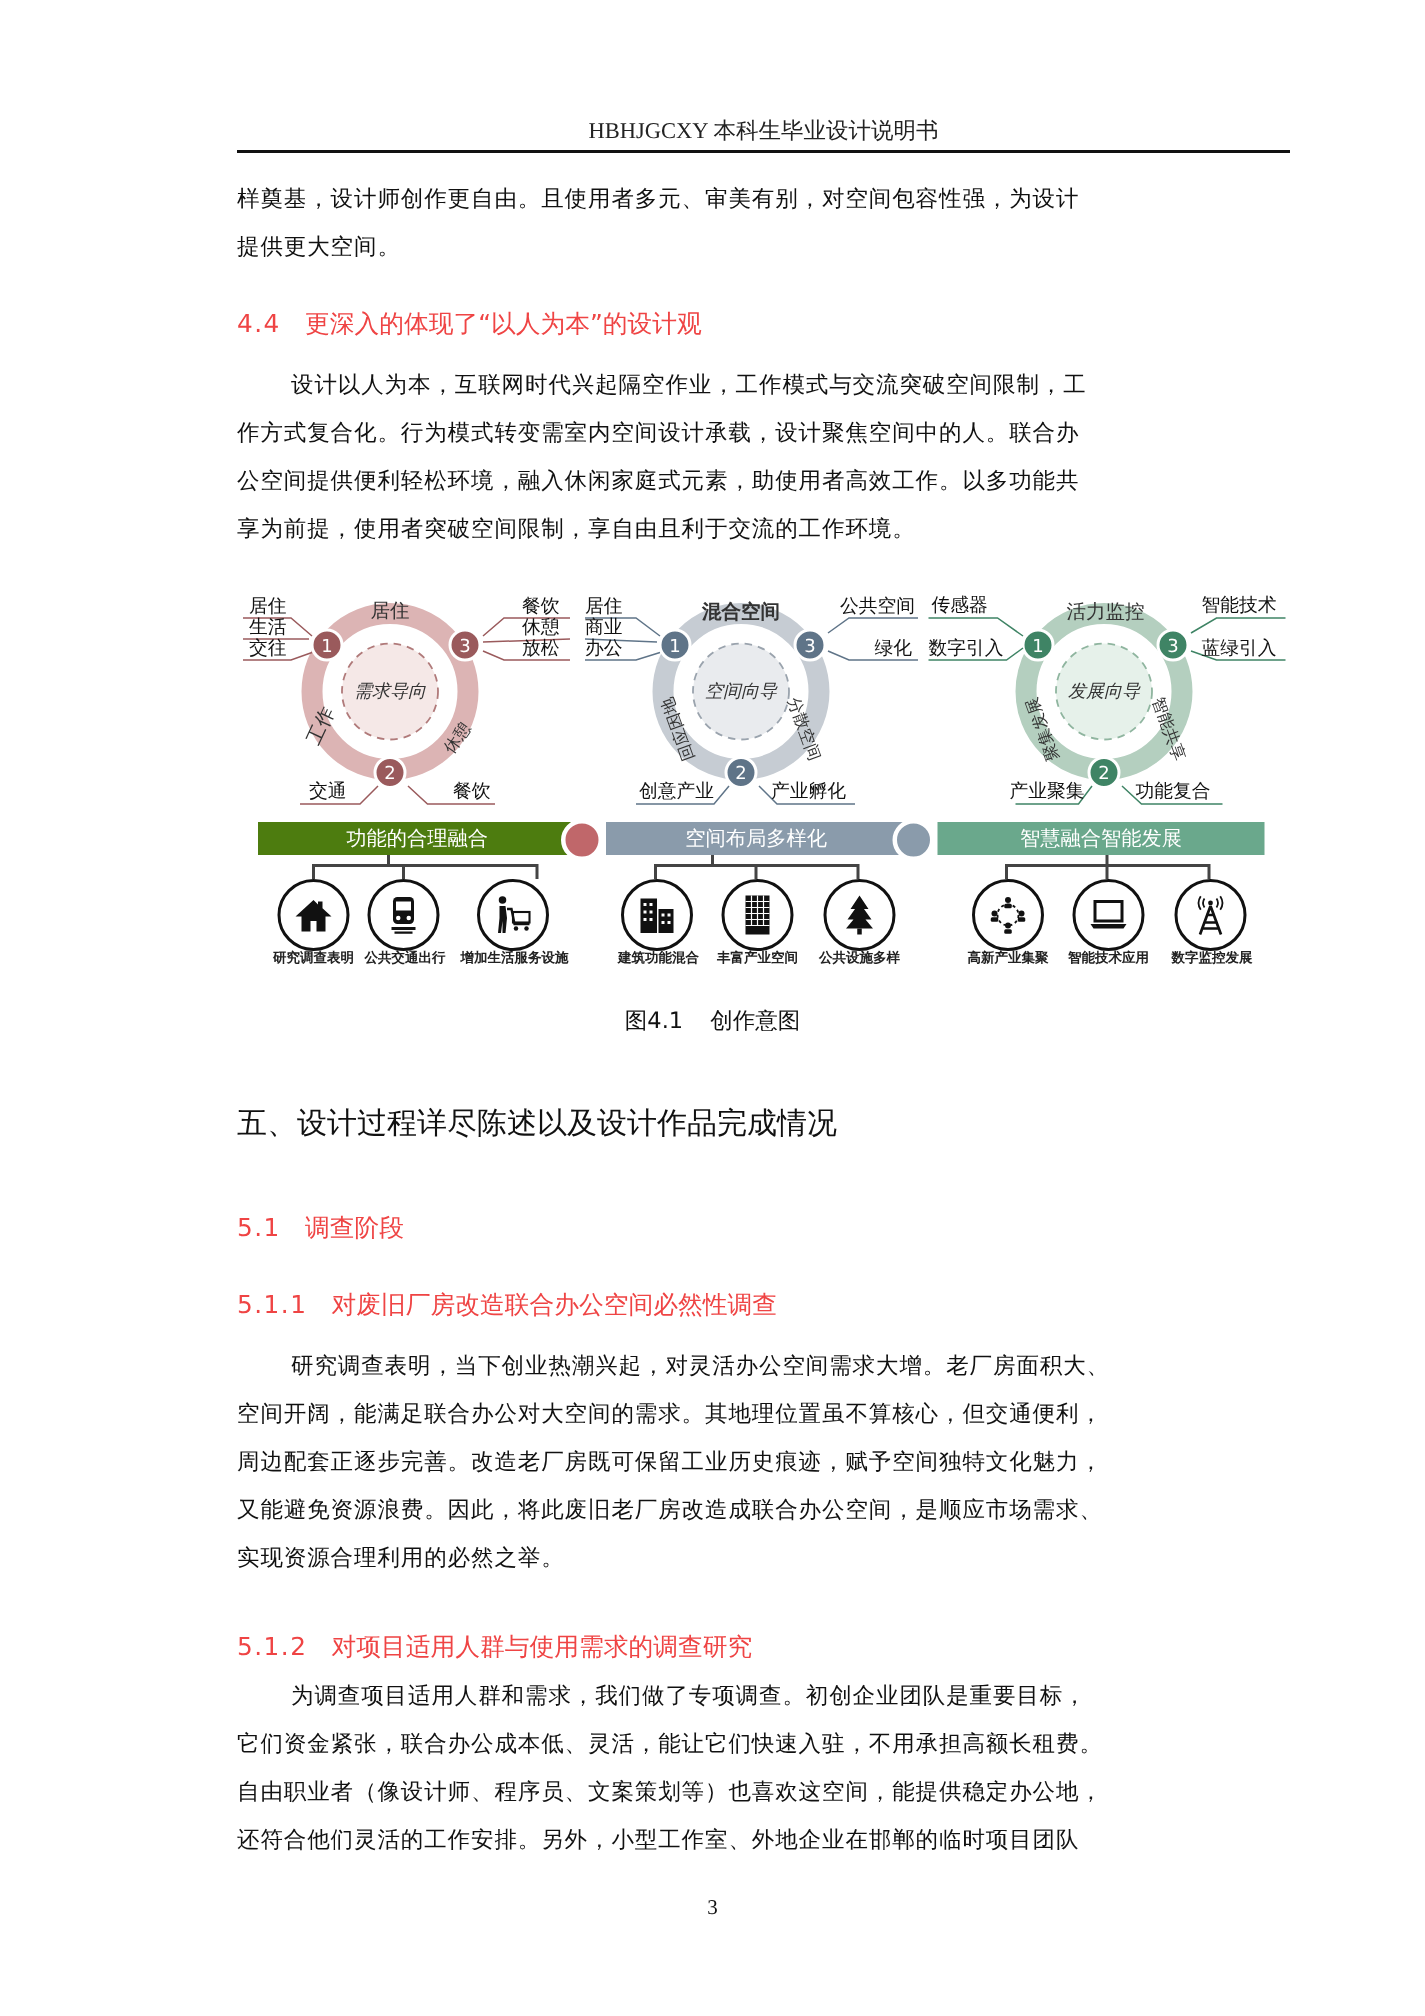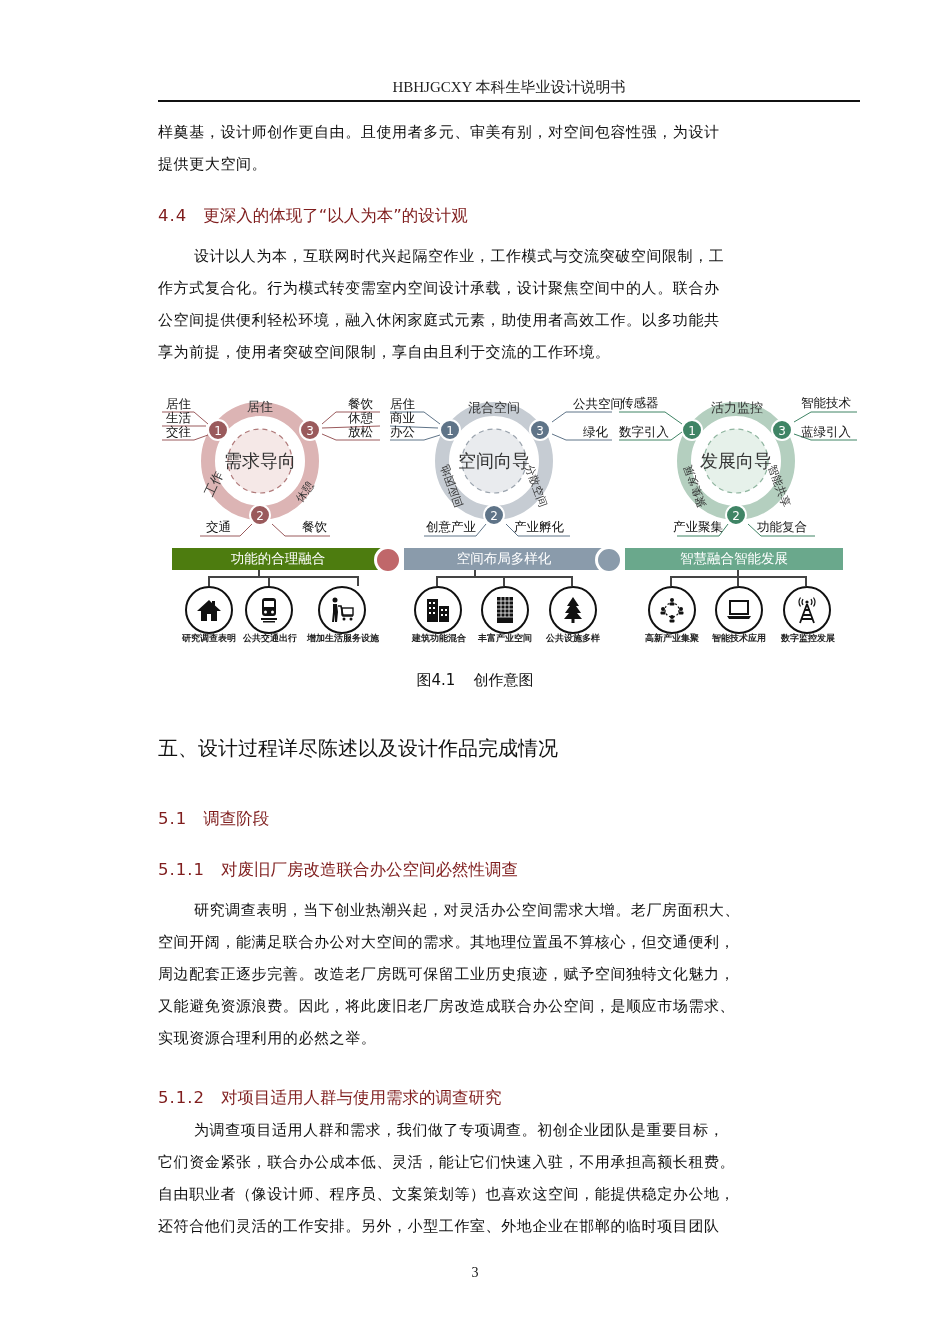--- a/index.html
+++ b/index.html
@@ -6,38 +6,38 @@
   body { width:950px; height:1344px; position:relative; overflow:hidden;
          font-family:"DejaVu Serif","Liberation Serif",serif; color:#111; }
   .page-header { position:absolute; left:158px; top:78px; width:702px; text-align:center;
          font-size:15px; color:#222; font-family:"Liberation Serif","DejaVu Serif",serif; }
   .header-rule { position:absolute; left:158px; top:100px; width:702px; height:2px; background:#111; }
   .para { position:absolute; left:158px; width:702px; font-size:15px; line-height:32px;
           text-align:justify; letter-spacing:0.6px; }
   .para .line { display:block; white-space:nowrap; }
   .para .indent { padding-left:36px; }
   .h3 { position:absolute; left:158px; font-family:"DejaVu Sans","Liberation Sans",sans-serif;
-        font-size:16.5px; color:#7f1d1d; white-space:nowrap; }
+        font-size:16.5px; color:#ef4444; white-space:nowrap; }
   .h3 .num { display:inline-block; margin-right:16px; letter-spacing:1px; }
   .h1 { position:absolute; left:158px; top:735px; font-family:"DejaVu Sans","Liberation Sans",sans-serif;
         font-size:20px; color:#111; }
   .caption { position:absolute; left:0; width:950px; top:671px; text-align:center;
         font-family:"DejaVu Sans","Liberation Sans",sans-serif; font-size:15px; }
   .caption .num { margin-right:18px; }
   .page-num { position:absolute; left:0; width:950px; top:1265px; text-align:center; font-size:14px;
         font-family:"Liberation Serif",serif; }
 
   
   .figure { position:absolute; left:160px; top:388px; width:700px; height:262px; }
   .ring-group { position:absolute; top:0; width:230px; height:150px; }
   .ring-group svg { position:absolute; left:0; top:0; }
   .lbl { position:absolute; font-family:"DejaVu Sans","Liberation Sans",sans-serif; font-size:12.5px;
          line-height:14px; white-space:nowrap; }
-  .center-lbl { position:absolute; font-family:"DejaVu Sans","Liberation Sans",sans-serif; font-size:18px;
-         white-space:nowrap; transform:translate(-50%,-50%); color:#333; }
+  .center-lbl { position:absolute; font-family:"DejaVu Sans","Liberation Sans",sans-serif; font-size:12px;
+         white-space:nowrap; transform:translate(-50%,-50%); color:#333;font-style:italic; }
   .arc-lbl { position:absolute; font-family:"DejaVu Sans","Liberation Sans",sans-serif; font-size:13px;
          white-space:nowrap; transform:translate(-50%,-50%); color:#333; }
 
   .banner { position:absolute; top:160px; height:22px; color:#fff;
          font-family:"DejaVu Sans","Liberation Sans",sans-serif; font-size:13.5px;
          display:flex; align-items:center; justify-content:center; }
   .banner-dot { position:absolute; top:158px; width:22px; height:22px; border-radius:50%;
          border:3px solid #fff; box-sizing:content-box; }
   .icon-node { position:absolute; top:198px; width:44px; height:44px; border:2.5px solid #111;
          border-radius:50%; display:flex; align-items:center; justify-content:center; background:#fff; }
@@ -116,26 +116,26 @@
       <polyline points="0,38 48,40" fill="none" stroke="#5f7488" stroke-width="1"></polyline>
       <polyline points="0,52 34,52 50,47" fill="none" stroke="#5f7488" stroke-width="1"></polyline>
       <polyline points="222,24 176,24 162,34" fill="none" stroke="#5f7488" stroke-width="1"></polyline>
       <polyline points="222,52 176,52 162,46" fill="none" stroke="#5f7488" stroke-width="1"></polyline>
       <polyline points="34,148 86,148 96,136" fill="none" stroke="#5f7488" stroke-width="1"></polyline>
       <polyline points="180,148 128,148 116,136" fill="none" stroke="#5f7488" stroke-width="1"></polyline>
     </svg>
     <span class="lbl" style="left:0px;top:9px;">居住</span>
     <span class="lbl" style="left:0px;top:23px;">商业</span>
     <span class="lbl" style="left:0px;top:37px;">办公</span>
-    <span class="lbl" style="left:170px;top:9px;margin-left:13px;">公共空间</span>
+    <span class="lbl" style="left:170px;top:9px;">公共空间</span>
     <span class="lbl" style="left:193px;top:37px;">绿化</span>
     <span class="lbl" style="left:36px;top:132px;">创意产业</span>
     <span class="lbl" style="left:124px;top:132px;">产业孵化</span>
     <span class="center-lbl" style="left:104px;top:73px;">空间向导</span>
-    <span class="arc-lbl" style="left:104px;top:20px;">混合空间</span>
+    <span class="arc-lbl" style="left:104px;top:20px;font-weight:bold;">混合空间</span>
     <span class="arc-lbl" style="left:62px;top:98px;transform:translate(-50%,-50%) rotate(-110deg);font-size:11px;">回应因地</span>
     <span class="arc-lbl" style="left:146px;top:98px;transform:translate(-50%,-50%) rotate(70deg);font-size:11px;">分散空间</span>
   </div>
 
   <div class="ring-group" style="left:455px;width:245px;">
     <svg width="245" height="150" viewBox="0 0 245 150">
       <circle cx="121" cy="73" r="52" fill="none" stroke="#b4cfbf" stroke-width="14"></circle>
       <circle cx="121" cy="73" r="32" fill="#e6f1ea" stroke="#8fb59f" stroke-width="1.2" stroke-dasharray="5 4"></circle>
       <circle cx="77" cy="42" r="10" fill="#3f8465" stroke="#fff" stroke-width="2"></circle>
       <circle cx="121" cy="127" r="10" fill="#3f8465" stroke="#fff" stroke-width="2"></circle>

